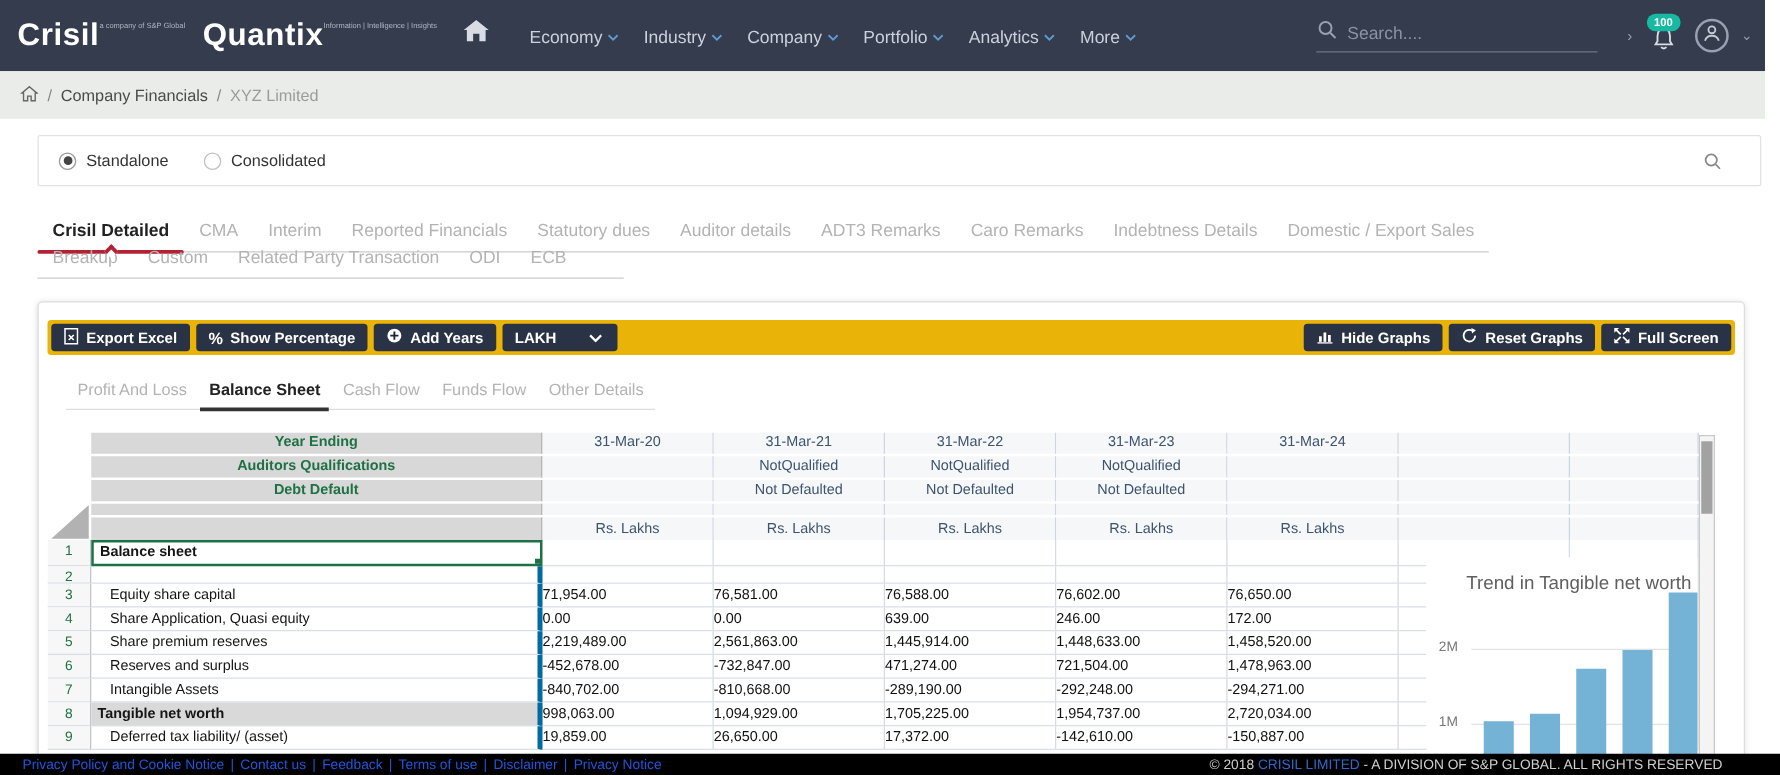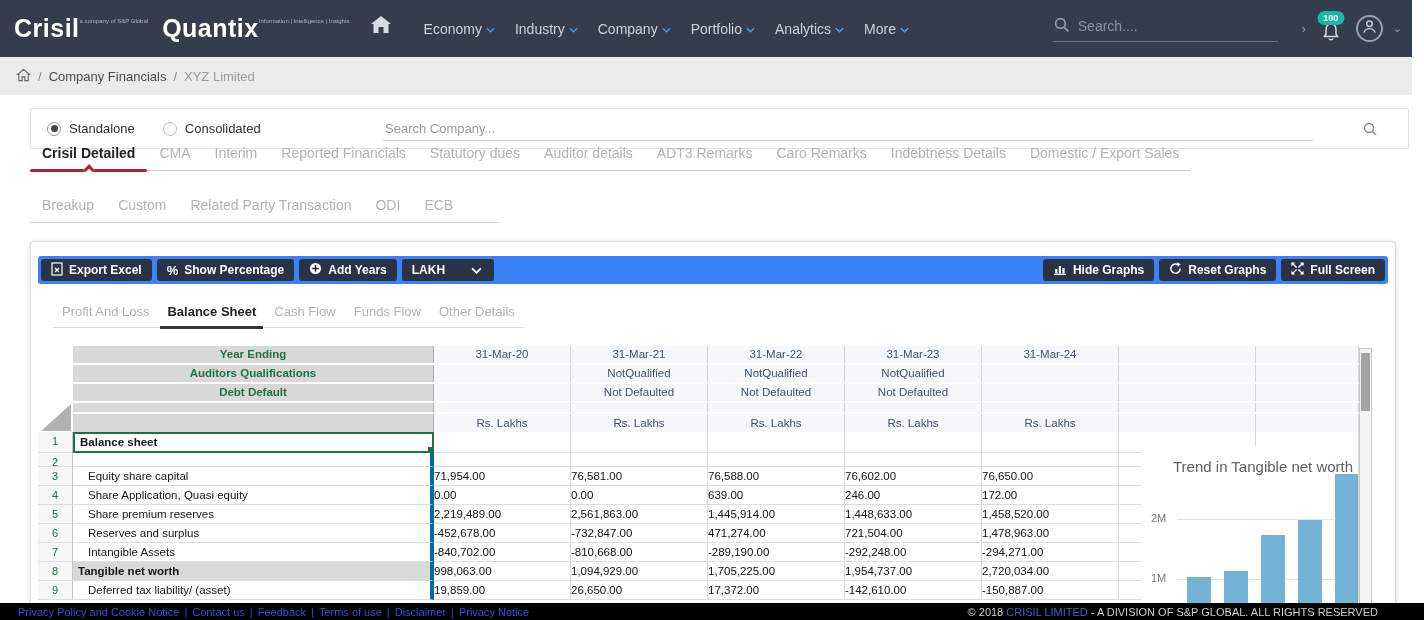--- a/index.html
+++ b/index.html
@@ -43,34 +43,34 @@
   .radio.unchecked { border-color:#c0c0c0; }
   .radio .dot { width:7px; height:7px; border-radius:50%; background:#444; }
   .company-search { position:absolute; left:352px; width:930px; }
   .company-search input { width:100%; border:none; border-bottom:1px solid #ccc; outline:none;
     font-size:13px; padding:4px 2px; color:#444; }
   .company-search input::placeholder { color:#9a9a9a; }
   .filter-mag { position:absolute; right:30px; top:12px; cursor:pointer; }
 
   
   .tabs { position:absolute; left:30px; display:inline-flex; border-bottom:1px solid #ccc; }
-  .tabs-primary { top:136px; }
+  .tabs-primary { top:167px; }
   .tabs-secondary { top:188px; padding-right:34px; }
   .tab { padding:9px 12px; font-size:14px; color:#b3b3b3; cursor:pointer; white-space:nowrap; position:relative; }
   .tab.active { color:#222; font-weight:bold; }
   .tab.active.red::after { content:''; position:absolute; left:0; right:0; bottom:-2px; height:3px;
     background:#b22234; border-radius:2px; }
   .tab .caret { position:absolute; bottom:-4px; left:50%; width:8px; height:8px; background:#fff;
     border-left:3px solid #b22234; border-top:3px solid #b22234;
     transform:translateX(-50%) rotate(45deg); z-index:2; }
 
   
   .main-card { position:absolute; top:241px; left:30px; width:1366px; height:379px; background:#fff;
     border:1px solid #ddd; border-radius:4px; box-shadow:0 1px 5px rgba(0,0,0,.13); }
-  .toolbar { margin:14px 7px 0; height:28px; background:#3b82f6; border-radius:3px;
+  .toolbar { margin:14px 7px 0; height:28px; background:#eab308; border-radius:3px;
     display:flex; align-items:center; padding:0 3px; gap:5px; }
   .tb-btn { background:#2a3245; color:#fff; font-size:12px; font-weight:bold; height:22px;
     padding:0 10px; border-radius:3px; display:flex; align-items:center; gap:6px; cursor:pointer; white-space:nowrap; }
   .tb-select { gap:26px; padding-right:12px; }
   .tb-spacer { flex:1; }
   .pct { font-size:13px; font-weight:bold; }
 
   .stmt-tabs { margin:12px 0 0 22px; display:inline-flex; border-bottom:1px solid #ddd; }
   .stmt-tabs .tab { font-size:13px; padding:8px 9px; }
   .stmt-tabs .tab.active.dark::after { content:''; position:absolute; left:2px; right:2px; bottom:-2px;
@@ -252,23 +252,20 @@
       <span class="radio">
           <span class="dot"></span>
         </span>
       <span>Standalone</span>
     </span>
     <span class="radio-opt">
       <span class="radio unchecked"></span>
       <span>Consolidated</span>
     </span>
   </div>
-  <div class="company-search">
-    <input type="text" placeholder="Search Company..." style="">
-  </div>
   <span class="filter-mag">
     <svg width="16" height="16" viewBox="0 0 16 16">
         <circle cx="7" cy="7" r="4.5" fill="none" stroke="#888" stroke-width="1.4"></circle>
         <line x1="10.5" y1="10.5" x2="14" y2="14" stroke="#888" stroke-width="1.4"></line>
       </svg>
   </span>
 </div>
 
 <div class="tabs tabs-primary">
     <div class="tab active red"><span>Crisil Detailed</span><span class="caret"></span></div>

